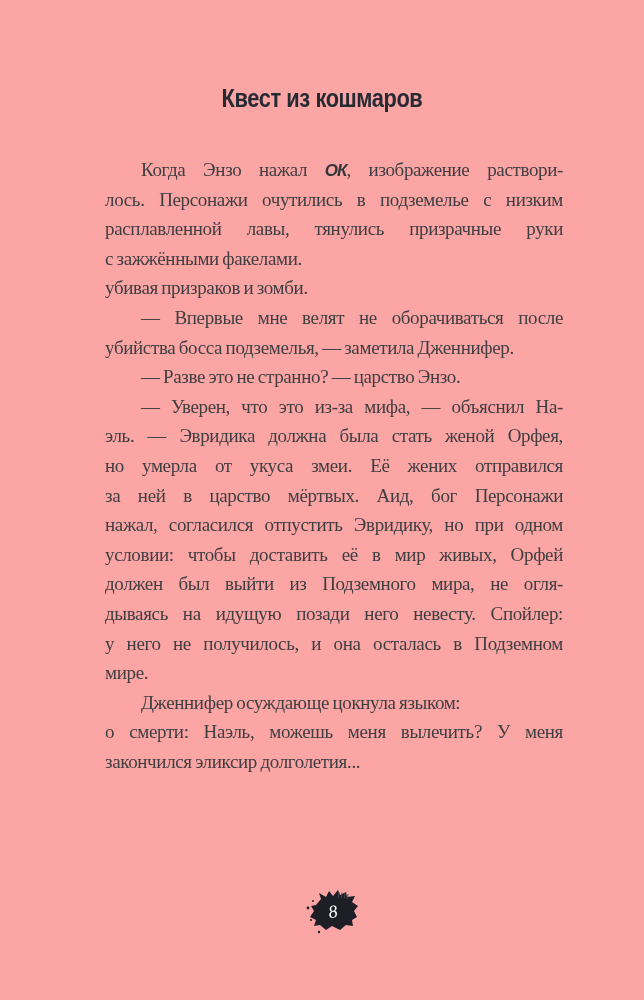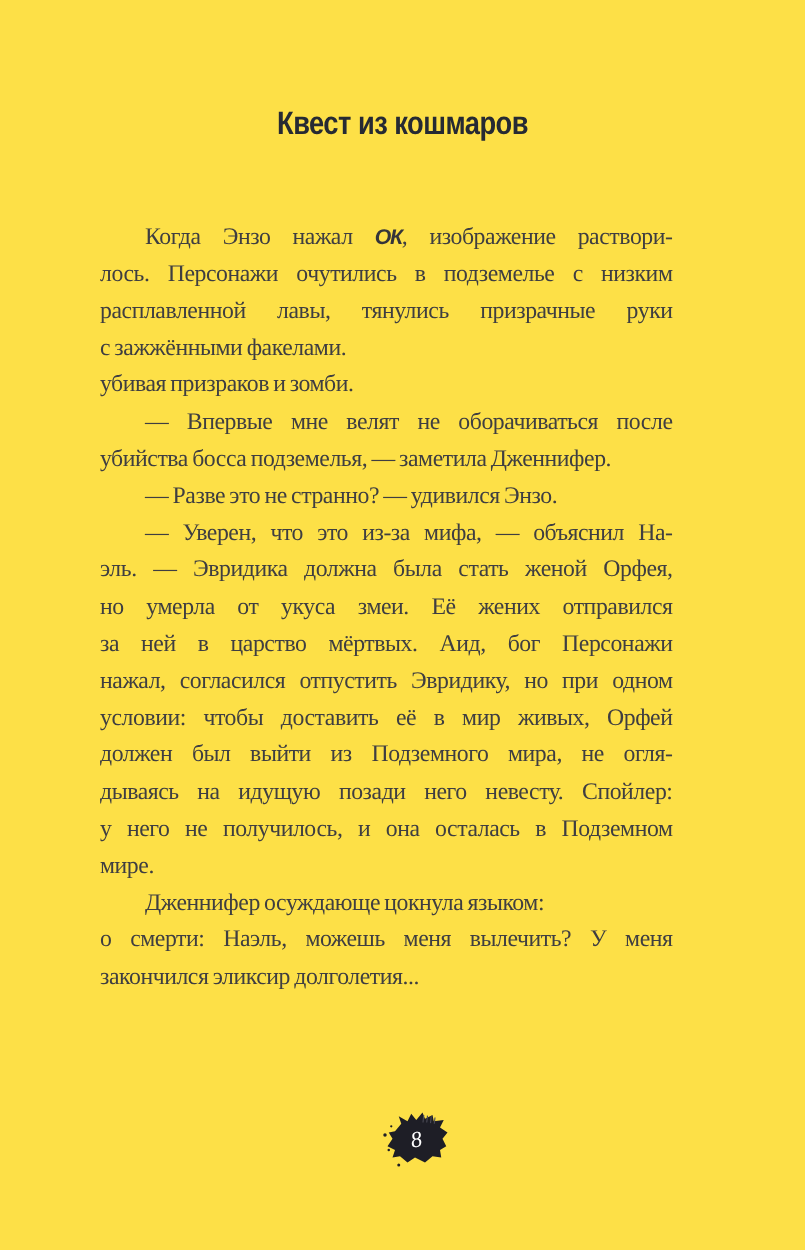--- a/index.html
+++ b/index.html
@@ -25,28 +25,27 @@
     font-family: "Liberation Sans", sans-serif;
     font-weight: 700;
     font-size: 26px;
     line-height: 28px;
     letter-spacing: -0.5px;
     color: #262a33;
     transform: scaleX(0.84);
   }
   .text-column {
     position: absolute;
-    left: 80px;
+    left: 105px;
     top: 155px;
     width: 458px;
     color: #3f3e41;
     font-size: 19px;
     letter-spacing: -0.35px;
     word-spacing: -1px;
-    margin-top: 20px;
   }
   .line {
     height: 29.6px;
     line-height: 29.6px;
     text-align: justify;
     text-align-last: justify;
     overflow: visible;
   }
   .line.last {
     text-align-last: left;
@@ -66,33 +65,33 @@
     position: absolute;
     left: 302px;
     top: 884px;
     width: 60px;
     height: 54px;
   }
 </style>
 </head>
 <body>
 
-<div class="page" style="background: #fde047;">
+<div class="page" style="background: #fca5a5;">
 
   <h1 class="chapter-title" style="color: rgb(38, 42, 51);">Квест из кошмаров</h1>
 
   <div class="text-column" id="text-column" style="color: rgb(63, 62, 65);">
       <div class="line indent"><span>Когда Энзо нажал </span><span class="hand">ОК</span><span>, изображение раствори-</span></div>
       <div class="line">лось. Персонажи очутились в подземелье с низким</div>
       <div class="line">расплавленной лавы, тянулись призрачные руки</div>
       <div class="line last">с зажжёнными факелами.</div>
       <div class="line last">убивая призраков и зомби.</div>
       <div class="line indent">— Впервые мне велят не оборачиваться после</div>
       <div class="line last">убийства босса подземелья, — заметила Дженнифер.</div>
-      <div class="line indent last">— Разве это не странно? — удивился Энзо.</div>
+      <div class="line indent last">— Разве это не странно? — царство Энзо.</div>
       <div class="line indent">— Уверен, что это из-за мифа, — объяснил На-</div>
       <div class="line">эль. — Эвридика должна была стать женой Орфея,</div>
       <div class="line">но умерла от укуса змеи. Её жених отправился</div>
       <div class="line">за ней в царство мёртвых. Аид, бог Персонажи</div>
       <div class="line">нажал, согласился отпустить Эвридику, но при одном</div>
       <div class="line">условии: чтобы доставить её в мир живых, Орфей</div>
       <div class="line">должен был выйти из Подземного мира, не огля-</div>
       <div class="line">дываясь на идущую позади него невесту. Спойлер:</div>
       <div class="line">у него не получилось, и она осталась в Подземном</div>
       <div class="line last">мире.</div>

